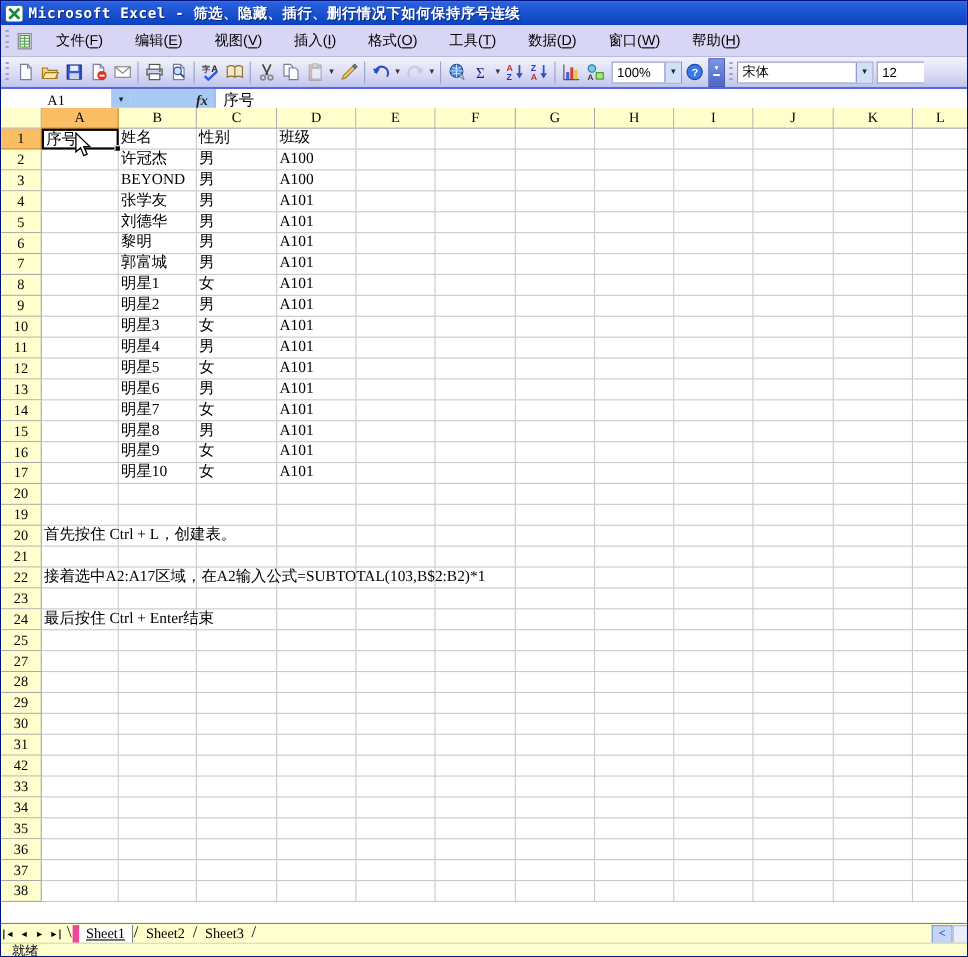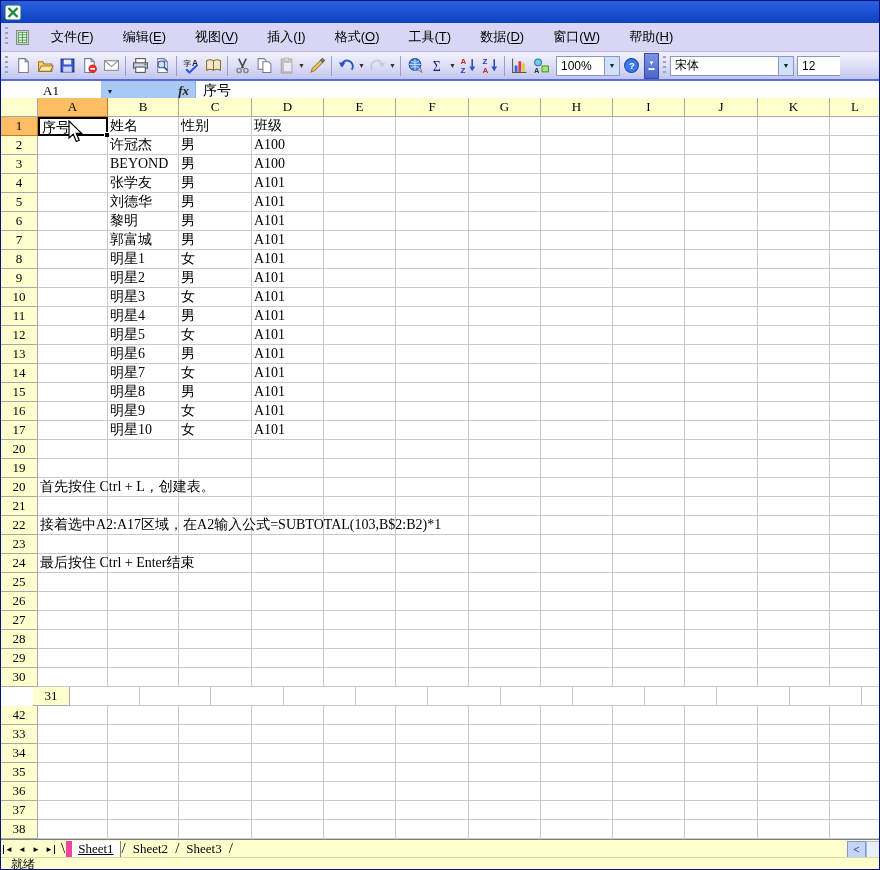--- a/index.html
+++ b/index.html
@@ -95,20 +95,21 @@
 </head>
 <body>
 
 <div id="app">
 
   <div class="titlebar">
     <svg class="logo" viewBox="0 0 16 15">
       <rect x="0" y="0" width="16" height="15" rx="2" fill="#fff" stroke="#1a6a2a"></rect>
       <path d="M3.5,3 L12.5,12 M12.5,3 L3.5,12" stroke="#1a8a3a" stroke-width="2.4"></path>
     </svg>
+    <span class="title-text">Microsoft Excel - 筛选、隐藏、插行、删行情况下如何保持序号连续</span>
   </div>
 
   <div class="menubar">
     <span class="grip"></span>
     <svg class="doc-icon" viewBox="0 0 16 16">
       <rect x="2" y="1.5" width="11" height="13" fill="#fff" stroke="#808080"></rect>
       <rect x="3.5" y="3" width="8" height="10" fill="#eef6ee" stroke="#2a8a2a" stroke-width="0.8"></rect>
       <path d="M3.5,5.5h8 M3.5,8h8 M3.5,10.5h8 M7.5,3v10" stroke="#2a8a2a" stroke-width="0.7"></path>
     </svg>
     <div id="menu-items" style="display:flex;align-items:center;">
@@ -699,35 +700,20 @@
         <div class="cell" style="width: 72px;"></div>
         <div class="cell" style="width: 73px;"></div>
         <div class="cell" style="width: 72px;"></div>
         <div class="cell" style="width: 72px;"></div>
         <div class="cell" style="width: 72px;"></div>
         <div class="cell" style="width: 73px;"></div>
         <div class="cell" style="width: 72px;"></div>
         <div class="cell" style="width: 51px;"></div>
       </div>
       <div class="grow">
-        <div class="hcell" style="width: 37px;">26</div>
-        <div class="cell" style="width: 70px;"></div>
-        <div class="cell" style="width: 71px;"></div>
-        <div class="cell" style="width: 73px;"></div>
-        <div class="cell" style="width: 72px;"></div>
-        <div class="cell" style="width: 72px;"></div>
-        <div class="cell" style="width: 73px;"></div>
-        <div class="cell" style="width: 72px;"></div>
-        <div class="cell" style="width: 72px;"></div>
-        <div class="cell" style="width: 72px;"></div>
-        <div class="cell" style="width: 73px;"></div>
-        <div class="cell" style="width: 72px;"></div>
-        <div class="cell" style="width: 51px;"></div>
-      </div>
-      <div class="grow">
         <div class="hcell" style="width: 37px;">27</div>
         <div class="cell" style="width: 70px;"></div>
         <div class="cell" style="width: 71px;"></div>
         <div class="cell" style="width: 73px;"></div>
         <div class="cell" style="width: 72px;"></div>
         <div class="cell" style="width: 72px;"></div>
         <div class="cell" style="width: 73px;"></div>
         <div class="cell" style="width: 72px;"></div>
         <div class="cell" style="width: 72px;"></div>
         <div class="cell" style="width: 72px;"></div>
@@ -774,21 +760,21 @@
         <div class="cell" style="width: 72px;"></div>
         <div class="cell" style="width: 73px;"></div>
         <div class="cell" style="width: 72px;"></div>
         <div class="cell" style="width: 72px;"></div>
         <div class="cell" style="width: 72px;"></div>
         <div class="cell" style="width: 73px;"></div>
         <div class="cell" style="width: 72px;"></div>
         <div class="cell" style="width: 51px;"></div>
       </div>
       <div class="grow">
-        <div class="hcell" style="width: 37px; margin-left: 32px;">31</div>
+        <div class="hcell" style="width: 37px;">31</div>
         <div class="cell" style="width: 70px;"></div>
         <div class="cell" style="width: 71px;"></div>
         <div class="cell" style="width: 73px;"></div>
         <div class="cell" style="width: 72px;"></div>
         <div class="cell" style="width: 72px;"></div>
         <div class="cell" style="width: 73px;"></div>
         <div class="cell" style="width: 72px;"></div>
         <div class="cell" style="width: 72px;"></div>
         <div class="cell" style="width: 72px;"></div>
         <div class="cell" style="width: 73px;"></div>

